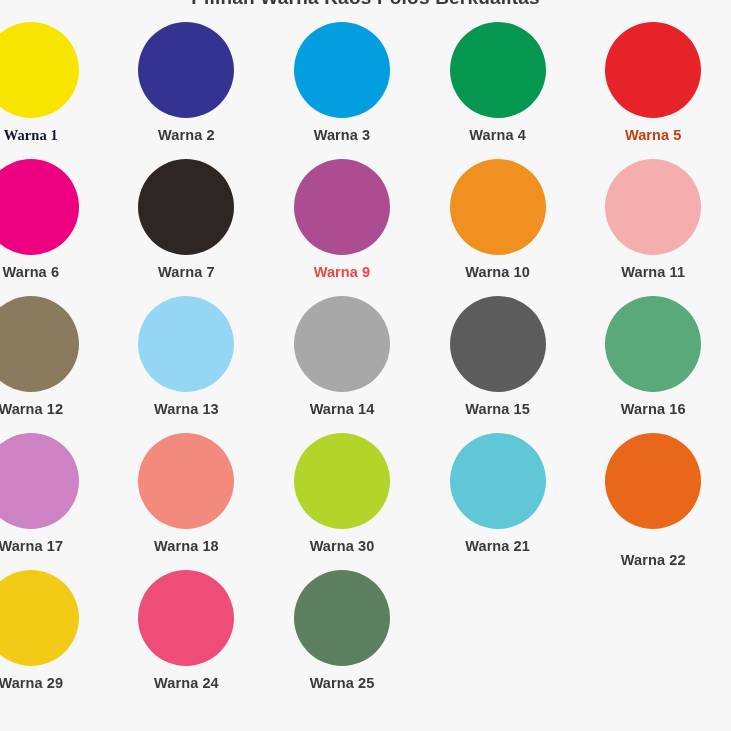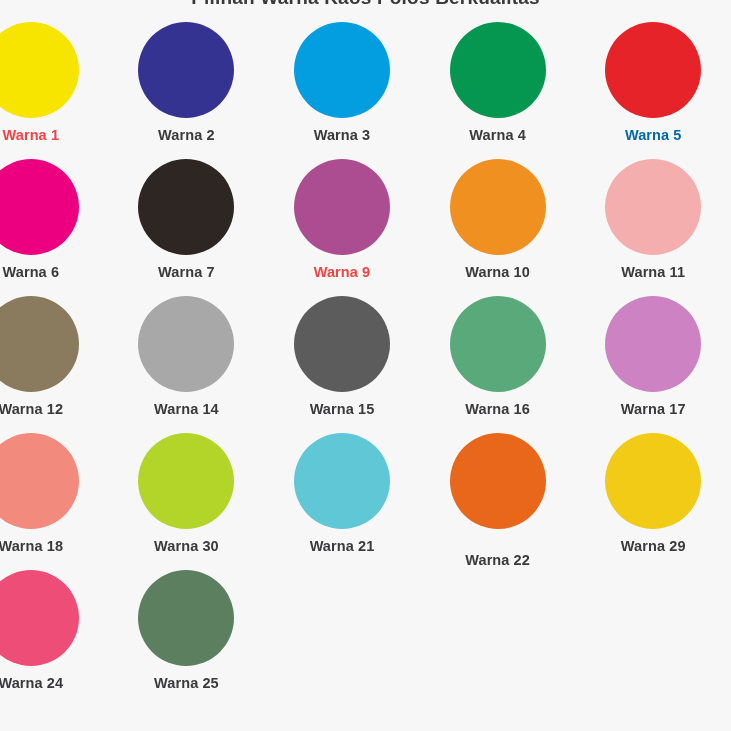--- a/index.html
+++ b/index.html
@@ -91,37 +91,37 @@
 
 <div id="palette-page" style="background: rgb(247, 247, 247);">
 
   <div id="heading-clip">
     <div class="heading-text" style="color: rgb(58, 58, 60);">Pilihan Warna Kaos Polos Berkualitas</div>
   </div>
 
   <div id="swatch-grid">
       <div class="swatch-cell">
         <div class="swatch-dot" style="background: rgb(247, 229, 0);"></div>
-        <div class="swatch-label" style="color: #ef4444;">Warna 1</div>
+        <div class="swatch-label" style="color: #0f172a; font-family: Liberation Serif, serif;">Warna 1</div>
       </div>
       <div class="swatch-cell">
         <div class="swatch-dot" style="background: rgb(53, 51, 146);"></div>
         <div class="swatch-label" style="color: rgb(58, 58, 60);">Warna 2</div>
       </div>
       <div class="swatch-cell">
         <div class="swatch-dot" style="background: rgb(2, 158, 224);"></div>
         <div class="swatch-label" style="color: rgb(58, 58, 60);">Warna 3</div>
       </div>
       <div class="swatch-cell">
         <div class="swatch-dot" style="background: rgb(5, 151, 79);"></div>
         <div class="swatch-label" style="color: rgb(58, 58, 60);">Warna 4</div>
       </div>
       <div class="swatch-cell">
         <div class="swatch-dot" style="background: rgb(229, 35, 41);"></div>
-        <div class="swatch-label" style="color: #0369a1;">Warna 5</div>
+        <div class="swatch-label" style="color: #c2410c;">Warna 5</div>
       </div>
       <div class="swatch-cell">
         <div class="swatch-dot" style="background: rgb(237, 0, 128);"></div>
         <div class="swatch-label" style="color: rgb(58, 58, 60);">Warna 6</div>
       </div>
       <div class="swatch-cell">
         <div class="swatch-dot" style="background: rgb(46, 38, 34);"></div>
         <div class="swatch-label" style="color: rgb(58, 58, 60);">Warna 7</div>
       </div>
       <div class="swatch-cell">
@@ -132,20 +132,24 @@
         <div class="swatch-dot" style="background: rgb(239, 144, 33);"></div>
         <div class="swatch-label" style="color: rgb(58, 58, 60);">Warna 10</div>
       </div>
       <div class="swatch-cell">
         <div class="swatch-dot" style="background: rgb(244, 174, 174);"></div>
         <div class="swatch-label" style="color: rgb(58, 58, 60);">Warna 11</div>
       </div>
       <div class="swatch-cell">
         <div class="swatch-dot" style="background: rgb(139, 123, 94);"></div>
         <div class="swatch-label" style="color: rgb(58, 58, 60);">Warna 12</div>
+      </div>
+      <div class="swatch-cell">
+        <div class="swatch-dot" style="background: rgb(150, 214, 245);"></div>
+        <div class="swatch-label" style="color: rgb(58, 58, 60);">Warna 13</div>
       </div>
       <div class="swatch-cell">
         <div class="swatch-dot" style="background: rgb(168, 168, 168);"></div>
         <div class="swatch-label" style="color: rgb(58, 58, 60);">Warna 14</div>
       </div>
       <div class="swatch-cell">
         <div class="swatch-dot" style="background: rgb(92, 92, 92);"></div>
         <div class="swatch-label" style="color: rgb(58, 58, 60);">Warna 15</div>
       </div>
       <div class="swatch-cell">

